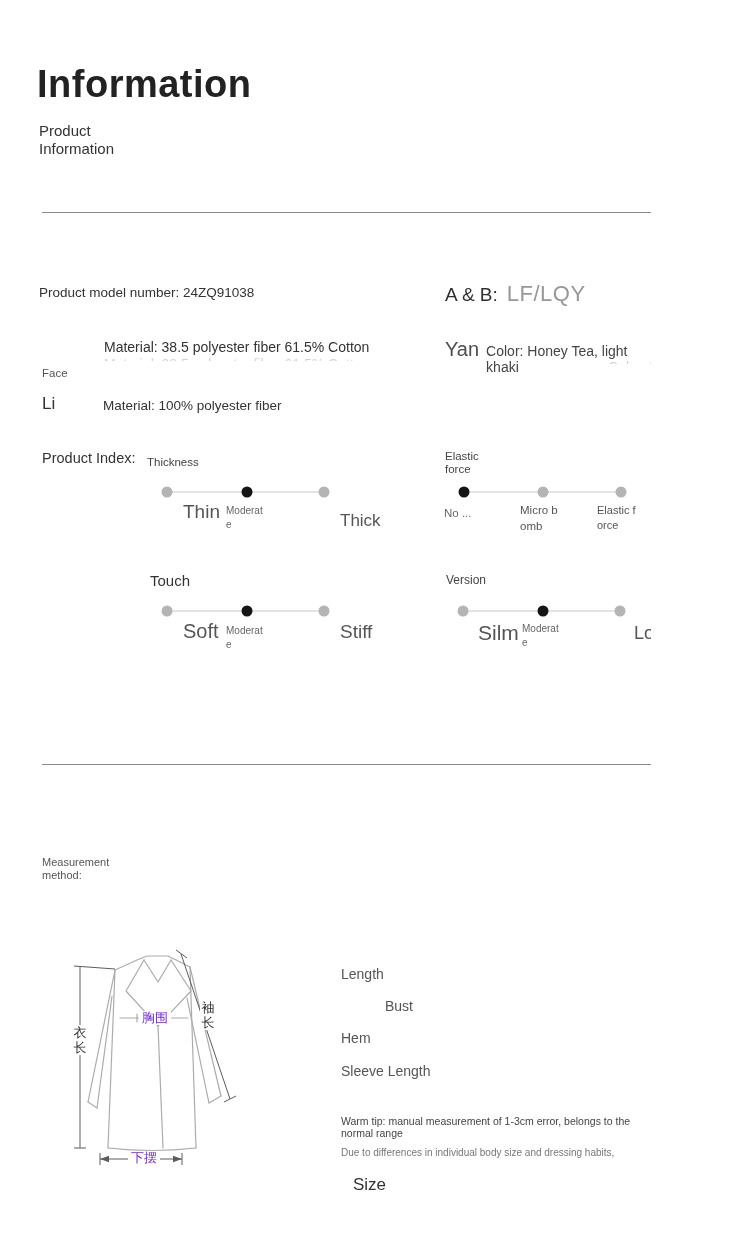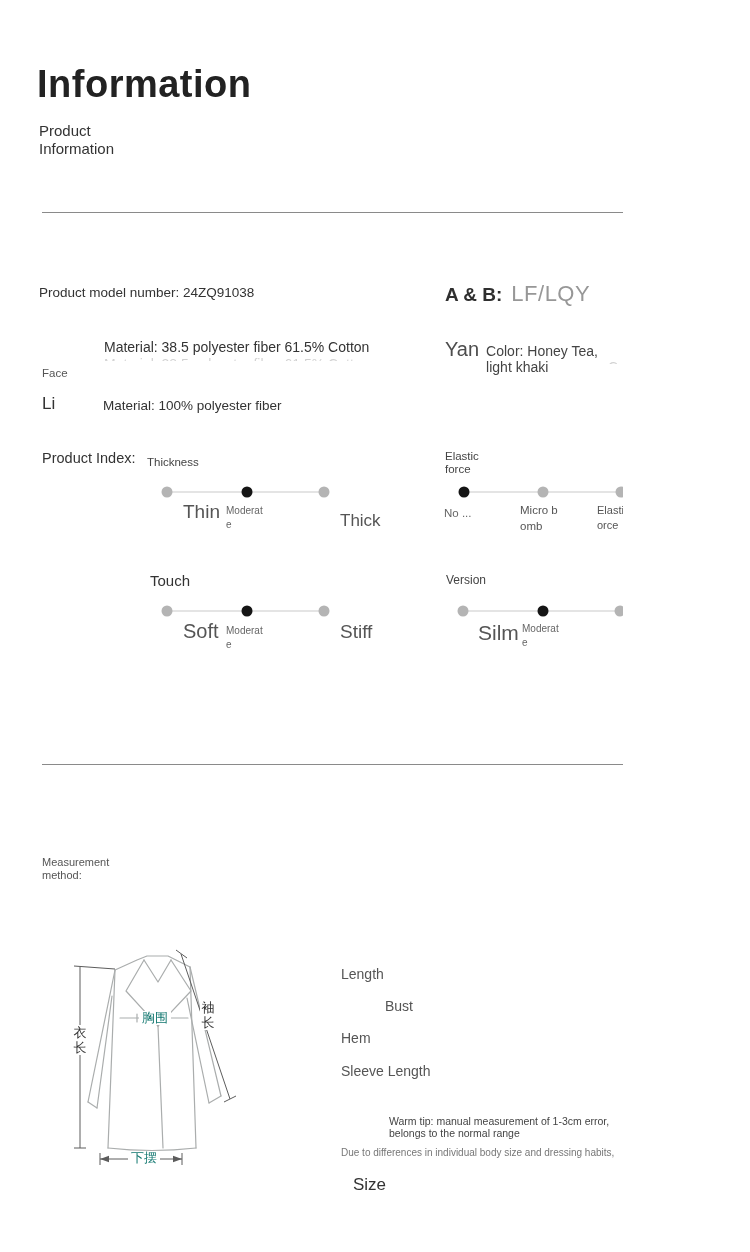--- a/index.html
+++ b/index.html
@@ -1,25 +1,25 @@
 <!DOCTYPE html>
 <html><head>
 <meta charset="utf-8">
 <style>
   html,body{margin:0;padding:0;background:#fff;}
   #canvas{position:relative;width:623px;height:1252px;background:#ffffff;overflow:hidden;
-          font-family:"Liberation Sans","DejaVu Sans",sans-serif;color:#333;}
+          font-family:"Liberation Sans","DejaVu Sans",sans-serif;color:#333;padding-left:28px;}
   .abs{position:absolute;}
   .pre{white-space:pre-line;}
   h1{margin:0;font-size:38px;font-weight:800;letter-spacing:.5px;color:#222;line-height:1.1;}
   .subtitle{font-size:15px;line-height:17.5px;color:#333;}
   .divider{position:absolute;left:42px;width:668px;height:1px;background:#8a8a8a;}
   .model{font-size:13.5px;color:#333;}
   .ab-row{display:flex;align-items:baseline;gap:9px;}
-  .ab-label{font-size:19px;font-weight:bold;color:#2f2f2f;}
+  .ab-label{font-size:19px;font-weight:normal;color:#2f2f2f;}
   .ab-value{font-size:22px;color:#979797;letter-spacing:.5px;}
   .face-label{font-size:11.5px;color:#555;}
   .material{font-size:14px;color:#333;}
   .yan-row{display:flex;align-items:baseline;gap:7px;}
   .yan-label{font-size:20px;color:#4d4d4d;}
   .color-value{font-size:14px;color:#444;}
   .li-label{font-size:17px;color:#333;}
   .index-heading{font-size:14.5px;color:#333;}
   .ghost{position:absolute;height:4px;overflow:hidden;opacity:.22;color:#333;font-size:14px;line-height:15px;white-space:nowrap;}
   .slider{position:absolute;width:230px;height:100px;}
@@ -28,21 +28,21 @@
   .dot{position:absolute;width:11px;height:11px;border-radius:50%;background:#b4b4b4;transform:translate(-50%,-50%);}
   .dot.active{background:#151515;}
   .lab-big{position:absolute;color:#555;margin-left:36px;}
   .lab-mid{position:absolute;color:#666;word-break:break-all;line-height:1.35;}
   .meas-heading{font-size:11px;line-height:13px;color:#555;}
   .meas-item{position:absolute;left:341px;font-size:14px;color:#555;}
   .warm-tip{font-size:10.5px;color:#444;}
   .due-note{font-size:10px;color:#777;}
   .size-heading{font-size:17px;color:#333;}
   .cjk-v{position:absolute;width:16px;font-size:13px;line-height:15px;background:#fff;color:#333;word-break:break-all;text-align:center;}
-  .cjk-h{position:absolute;font-size:13px;line-height:14px;background:#fff;color:#0f766e;text-align:center;}
+  .cjk-h{position:absolute;font-size:13px;line-height:14px;background:#fff;color:#6d28d9;text-align:center;}
   svg .coat{stroke:#aaadad;stroke-width:1.2;fill:none;stroke-linejoin:round;stroke-linecap:round;}
   svg .meas{stroke:#5c5c5c;stroke-width:1;fill:none;}
   svg .arrow{fill:#5c5c5c;stroke:none;}
 </style>
 </head>
 <body>
 
 <div id="canvas">
 
   <h1 class="abs" style="left:37px;top:64px;">Information</h1>
@@ -157,17 +157,17 @@
   <div class="cjk-v" style="left:72px;top:1025px;">衣长</div>
   <div class="cjk-v" style="left:200px;top:1000px;">袖长</div>
   <div class="cjk-h" style="left:139px;top:1011px;width:32px;">胸围</div>
   <div class="cjk-h" style="left:128px;top:1151px;width:32px;">下摆</div>
 
   <div class="meas-item" style="top:966px;">Length</div>
   <div class="meas-item" style="top:998px;margin-left:44px;">Bust</div>
   <div class="meas-item" style="top:1030px;">Hem</div>
   <div class="meas-item" style="top:1063px;">Sleeve Length</div>
 
-  <div class="abs warm-tip" style="left:341px;top:1115px;margin-left:48px;">Warm tip: manual measurement of 1-3cm error, belongs to the normal range</div>
+  <div class="abs warm-tip" style="left:341px;top:1115px;">Warm tip: manual measurement of 1-3cm error, belongs to the normal range</div>
   <div class="abs due-note" style="left:341px;top:1147px;">Due to differences in individual body size and dressing habits,</div>
   <div class="abs size-heading" style="left:353px;top:1175px;">Size</div>
 
 </div>
 
 </body></html>

